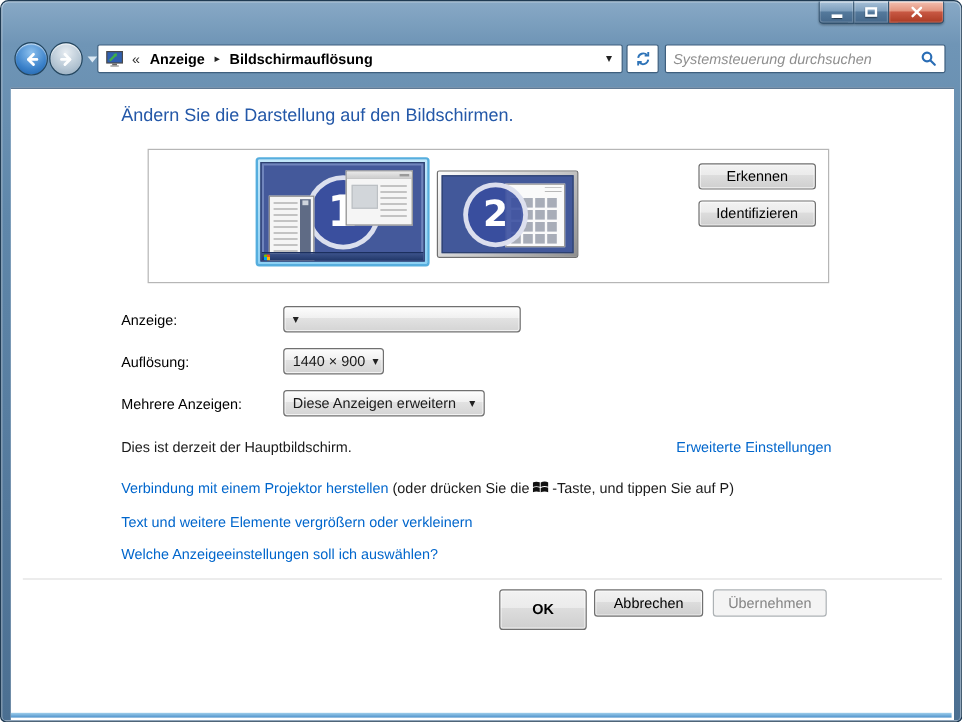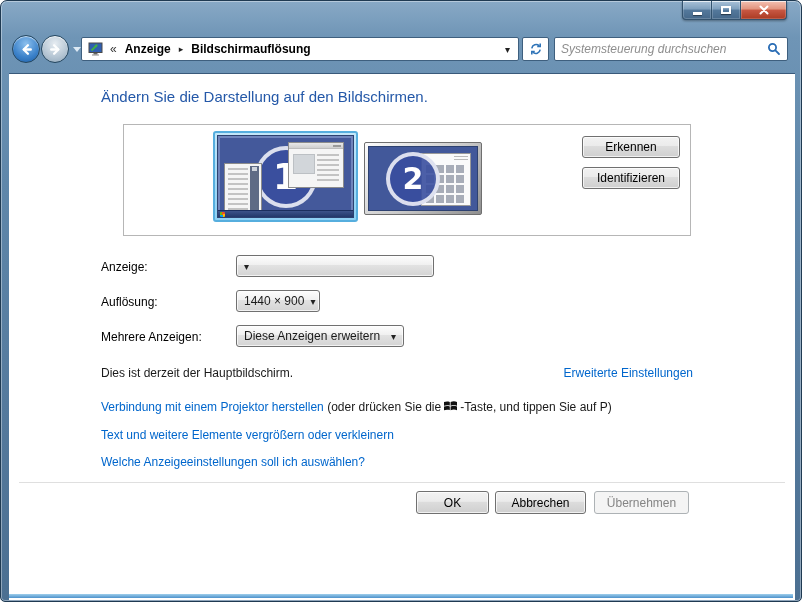--- a/index.html
+++ b/index.html
@@ -169,21 +169,21 @@
   .status-text { position:absolute; left:92px; top:292px; color:#1a1a1a; }
   .link { color:#0066cc; text-decoration:none; cursor:pointer; }
   .advanced-link { position:absolute; right:102px; top:292px; }
   .projector-row { position:absolute; left:92px; top:326px; white-space:nowrap; }
   .projector-row .blacktext { color:#1a1a1a; }
   .winflag { display:inline-block; vertical-align:-1px; margin:0 3px; }
   .resize-link { position:absolute; left:92px; top:354px; }
   .help-link { position:absolute; left:92px; top:381px; }
 
   .separator { position:absolute; left:10px; right:10px; top:408px; border-top:1px solid #dfdfdf; }
-  .btn-ok { left:407px; top:417px; width:73px; height:23px; }
+  .btn-ok { left:407px; top:417px; width:73px; height:34px;font-weight:bold; }
   .btn-cancel { left:486px; top:417px; width:91px; height:23px; }
   .btn-apply { left:585px; top:417px; width:95px; height:23px; }
 </style>
 </head>
 <body>
 
 <div class="window">
 
   <div class="caption-group">
     <div class="cap-btn cap-min">

